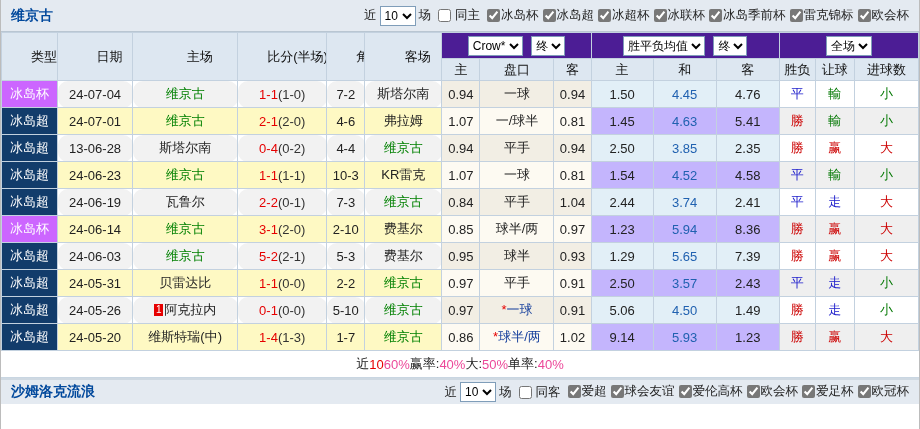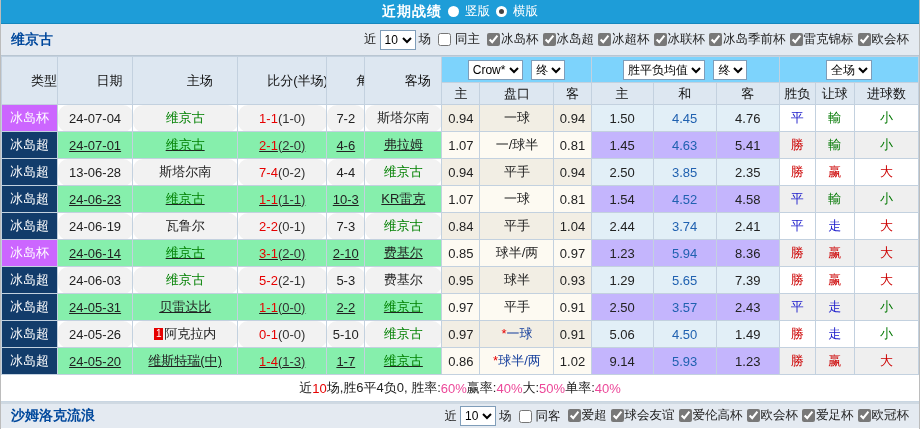--- a/index.html
+++ b/index.html
@@ -18,27 +18,27 @@
   .filterbar { height:32px; background:#e4eaf1; display:flex; align-items:center; padding:0 10px; border-bottom:1px solid #b9c6d2; }
   .filterbar .team { font-weight:bold; font-size:14px; color:#00489c; cursor:pointer; }
   .filterbar .controls { margin-left:auto; display:flex; align-items:center; gap:3px; font-size:12.5px; color:#222; white-space:nowrap; }
   .filterbar select, .bottombar select { font-size:12px; height:20px; border:1px solid #7f9db9; background:#fff; }
   .filterbar input[type=checkbox], .bottombar input[type=checkbox] { width:13px; height:13px; accent-color:#787878; margin:0 1px 0 4px; vertical-align:-2px; }
   .lg-item { display:inline-flex; align-items:center; }
 
   
   table { border-collapse:collapse; width:918px; table-layout:fixed; }
   th, td { border:1px solid #c3d1df; text-align:center; overflow:hidden; white-space:nowrap; }
-  thead .selrow th { height:26px; background:#7dd3fc; border-bottom:none; }
+  thead .selrow th { height:26px; background:#4c1d95; border-bottom:none; }
   thead .subrow th { height:22px; background:#dde7f1; font-weight:normal; font-size:13px; color:#111; }
   thead th.mainhdr { background:#dde7f1; font-weight:normal; font-size:13px; color:#111;padding-left:29px; }
   thead select { font-size:12px; height:20px; border:1px solid #7f9db9; background:#fff; margin:0 2px; }
   tbody td { height:27px; font-size:13px; color:#222; }
   tbody tr.odd  td.base { background:#f2f2f2;border-radius:10px; }
-  tbody tr.even td.base { background:#86efac;text-decoration:underline; }
+  tbody tr.even td.base { background:#fef9c3; }
   tbody tr.odd  td.crowcell { background:#f2eee4; }
   tbody tr.even td.crowcell { background:#fdfaf2; }
   tbody tr.odd  td.avgcell { background:#e2eff7; }
   tbody tr.even td.avgcell { background:#c4b5fd; }
   tbody tr.odd  td.rescell { background:#ffffff; }
   tbody tr.even td.rescell { background:#efefef; }
   td.typecell { color:#fff; font-size:13px; }
   td.type-purple { background:#cc66ff; }
   td.type-navy { background:#123c6b; }
   .team-name { cursor:pointer; color:#222; }
@@ -60,27 +60,20 @@
   
   .bottombar { height:26px; background:#e4eaf1; display:flex; align-items:center; padding:0 10px; border-top:2px solid #cfd9e2; font-size:12.5px; }
   .bottombar .team { font-weight:bold; font-size:14px; color:#00489c; cursor:pointer; }
   .bottombar .controls { margin-left:auto; display:flex; align-items:center; gap:3px; white-space:nowrap; color:#222; }
 </style>
 </head>
 <body>
 
 <div class="app">
 
-  <div class="topbar">
-    <span class="title">近期战绩</span>
-    <span class="radio" id="radio0"></span>
-    <span class="radio-label">竖版</span>
-    <span class="radio checked" id="radio1"></span>
-    <span class="radio-label">横版</span>
-  </div>
 
   <div class="filterbar">
     <span class="team">维京古</span>
     <span class="controls">
       <span>近</span>
       <select><option>10</option></select>
       <span>场</span>
       <input type="checkbox" style="">
       <span>同主</span>
       <span id="leagues-top"><span class="lg-item">
@@ -190,21 +183,21 @@
           <td class="avgcell avg-draw">4.63</td>
           <td class="avgcell">5.41</td>
           <td class="rescell tone-win">勝</td>
           <td class="rescell tone-loss">輸</td>
           <td class="rescell tone-loss">小</td>
         </tr>
         <tr class="odd">
           <td class="typecell type-navy">冰岛超</td>
           <td class="base">13-06-28</td>
           <td class="base"><span class="team-name">斯塔尔南</span></td>
-          <td class="base"><span class="score-full">7-4</span><span class="score-half">(0-2)</span></td>
+          <td class="base"><span class="score-full">0-4</span><span class="score-half">(0-2)</span></td>
           <td class="base">4-4</td>
           <td class="base"><span class="team-name subject">维京古</span></td>
           <td class="crowcell">0.94</td>
           <td class="crowcell">平手</td>
           <td class="crowcell">0.94</td>
           <td class="avgcell">2.50</td>
           <td class="avgcell avg-draw">3.85</td>
           <td class="avgcell">2.35</td>
           <td class="rescell tone-win">勝</td>
           <td class="rescell tone-win">赢</td>
@@ -328,21 +321,20 @@
           <td class="rescell tone-win">勝</td>
           <td class="rescell tone-win">赢</td>
           <td class="rescell tone-win">大</td>
         </tr>
       </tbody>
   </table>
 
   <div class="footer-stats" id="footer-stats">
       <span class="seg-black">近</span>
       <span class="seg-red">10</span>
-      <span class="seg-black">场,胜6平4负0, 胜率:</span>
       <span class="seg-blue">60%</span>
       <span class="seg-black"> 赢率:</span>
       <span class="seg-blue">40%</span>
       <span class="seg-black"> 大:</span>
       <span class="seg-blue">50%</span>
       <span class="seg-black"> 单率:</span>
       <span class="seg-blue">40%</span>
     </div>
 
   <div class="bottombar">

